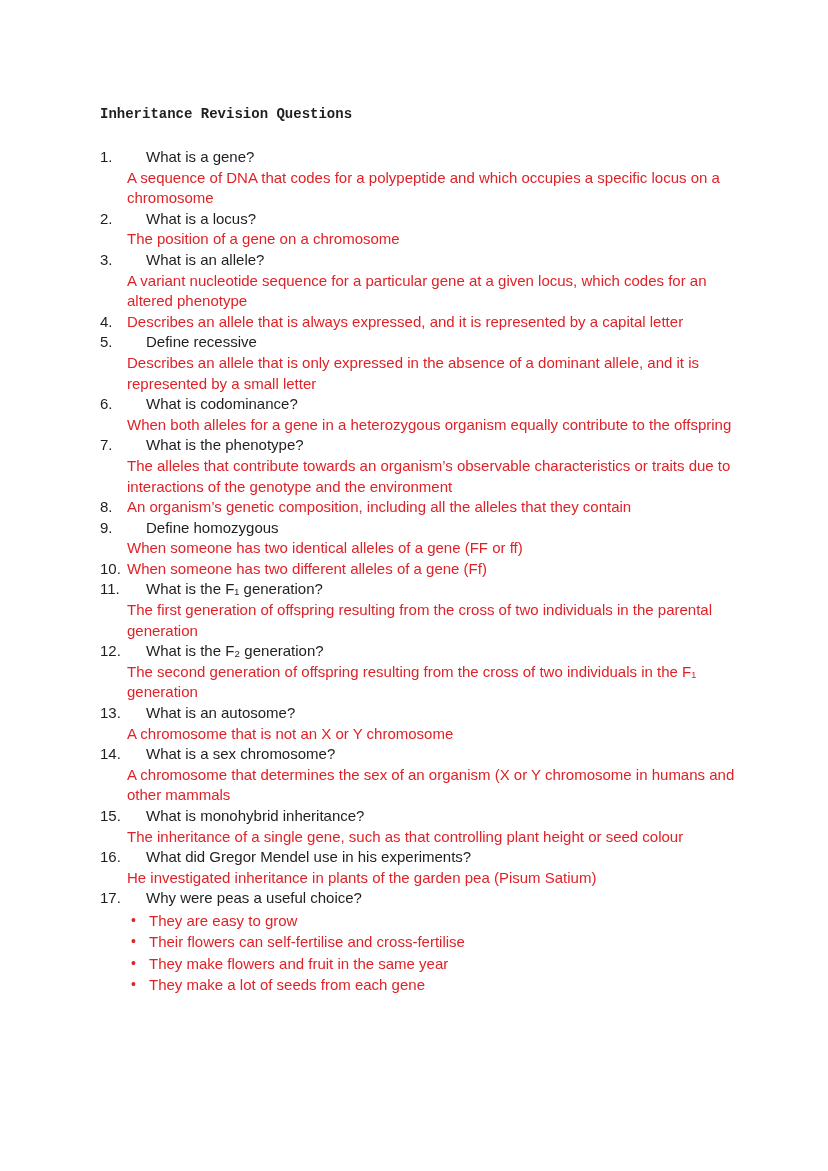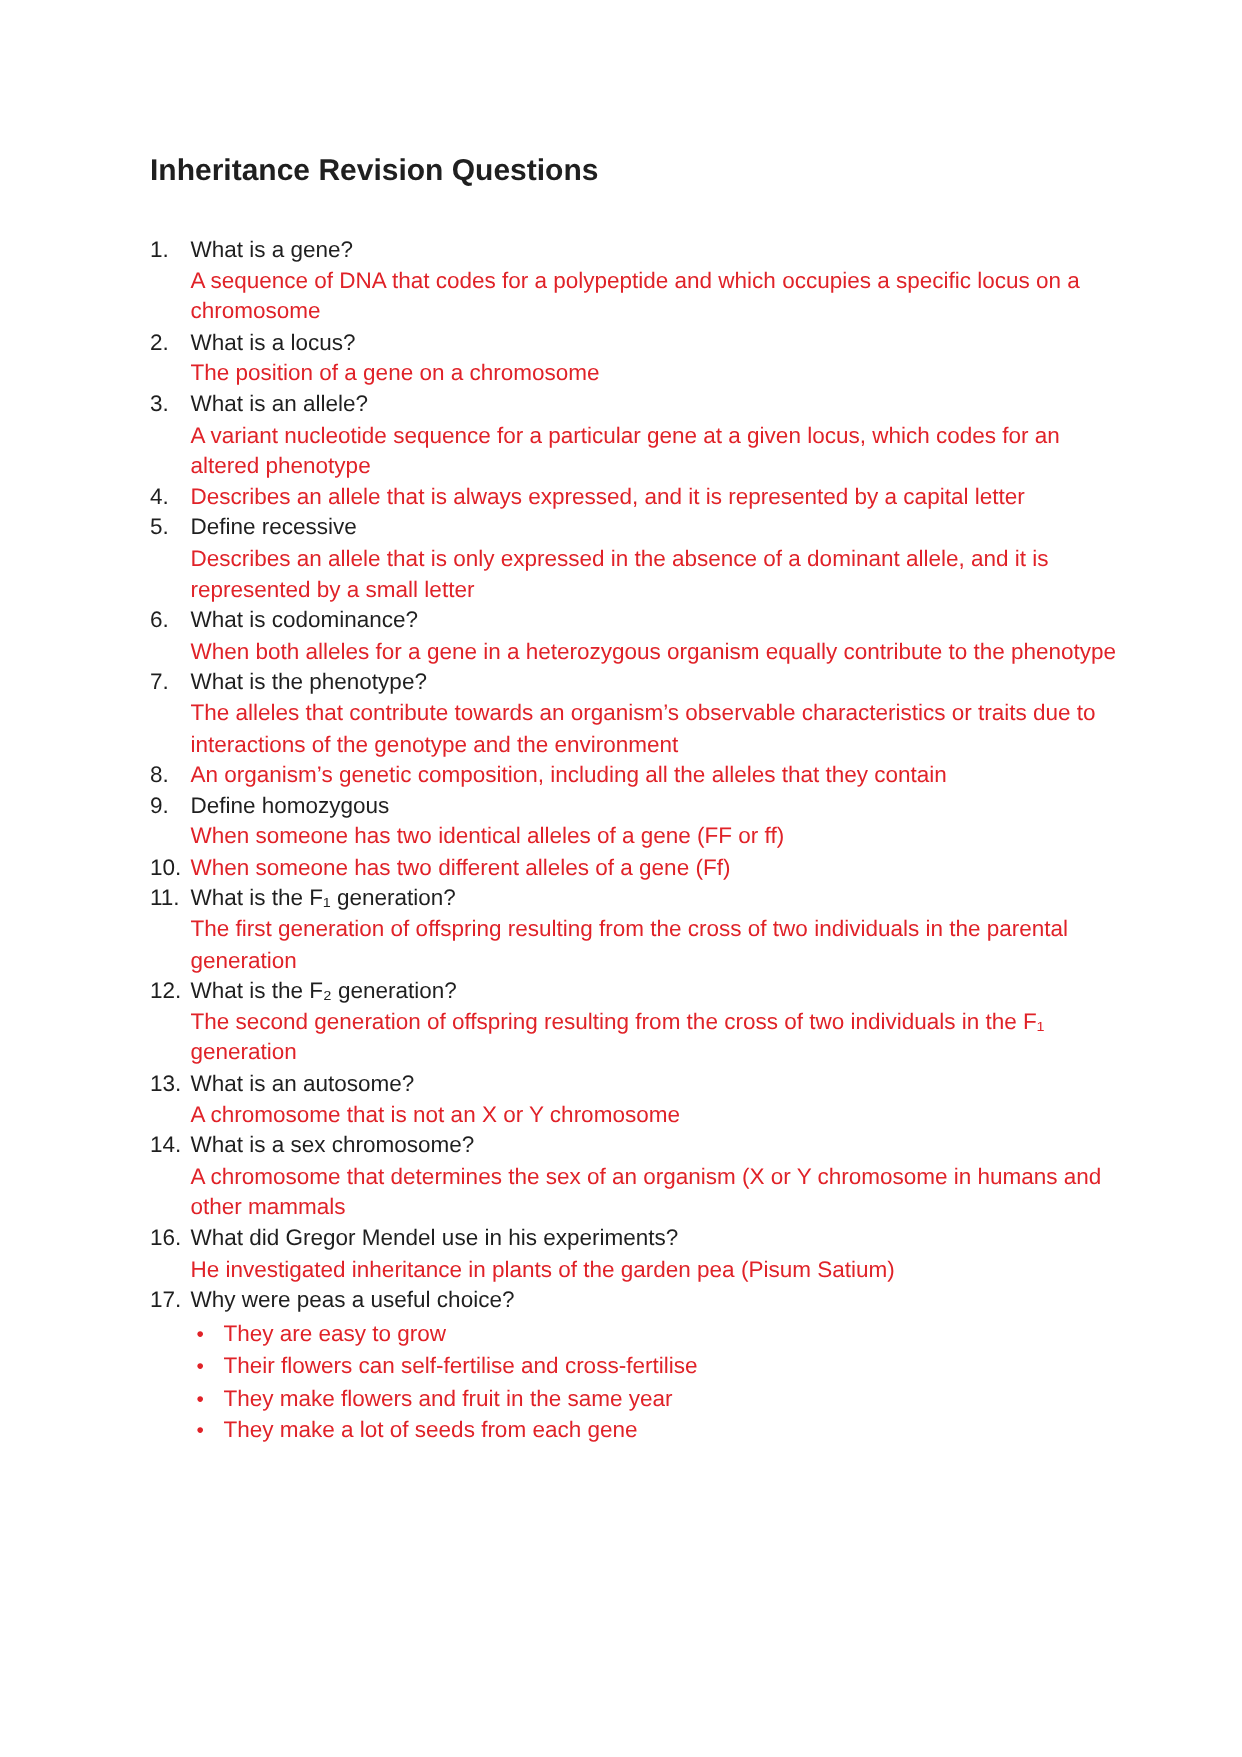--- a/index.html
+++ b/index.html
@@ -14,25 +14,26 @@
     font-family: "Liberation Sans", sans-serif;
   }
   .page {
     box-sizing: border-box;
     width: 828px;
     height: 1171px;
     padding: 104px 78px 0 100px;
     background: var(--page-bg, #ffffff);
   }
   .title {
-    margin: 0 0 33px 0;
-    font-size: 20px;
+    margin: 0 0 23px 0;
+    font-size: 14px;
     line-height: 20px;
     font-weight: bold;
     color: var(--text-color, #1f1f1f);
+    font-family: Liberation Mono, monospace;
   }
   .qa-list {
     margin: 0;
     padding: 0;
     list-style: none;
     width: 650px;
     font-size: 15px;
     line-height: 20.6px;
     color: var(--text-color, #1f1f1f);
   }
@@ -43,20 +44,21 @@
   .num {
     flex: 0 0 27px;
     width: 27px;
   }
   .content {
     flex: 1 1 auto;
     min-width: 0;
   }
   .question {
     color: var(--text-color, #1f1f1f);
+    margin-left: 19px;
   }
   .answer {
     color: var(--answer-color, #e02228);
   }
   .answer .italic {
   }
   .bullets {
     margin: 1px 0 0 0;
     padding: 0;
     list-style: none;
@@ -122,21 +124,21 @@
       <div class="question">Define recessive</div>
       <div class="answer">Describes an allele that is only expressed in the absence of a dominant allele, and it is represented by a small letter</div>
 
     </div>
   </li>
 
   <li class="qa-item">
     <span class="num">6.</span>
     <div class="content">
       <div class="question">What is codominance?</div>
-      <div class="answer">When both alleles for a gene in a heterozygous organism equally contribute to the phenotype</div>
+      <div class="answer">When both alleles for a gene in a heterozygous organism equally contribute to the offspring</div>
 
     </div>
   </li>
 
   <li class="qa-item">
     <span class="num">7.</span>
     <div class="content">
       <div class="question">What is the phenotype?</div>
       <div class="answer">The alleles that contribute towards an organism’s observable characteristics or traits due to interactions of the genotype and the environment</div>
 
@@ -197,20 +199,28 @@
 
   <li class="qa-item">
     <span class="num">14.</span>
     <div class="content">
       <div class="question">What is a sex chromosome?</div>
       <div class="answer">A chromosome that determines the sex of an organism (X or Y chromosome in humans and other mammals</div>
 
     </div>
   </li>
 
+  <li class="qa-item">
+    <span class="num">15.</span>
+    <div class="content">
+      <div class="question">What is monohybrid inheritance?</div>
+      <div class="answer">The inheritance of a single gene, such as that controlling plant height or seed colour</div>
+
+    </div>
+  </li>
 
   <li class="qa-item">
     <span class="num">16.</span>
     <div class="content">
       <div class="question">What did Gregor Mendel use in his experiments?</div>
       <div class="answer"><span>He investigated inheritance in plants of the garden pea </span><span class="italic">(Pisum Satium)</span></div>
 
     </div>
   </li>
 

